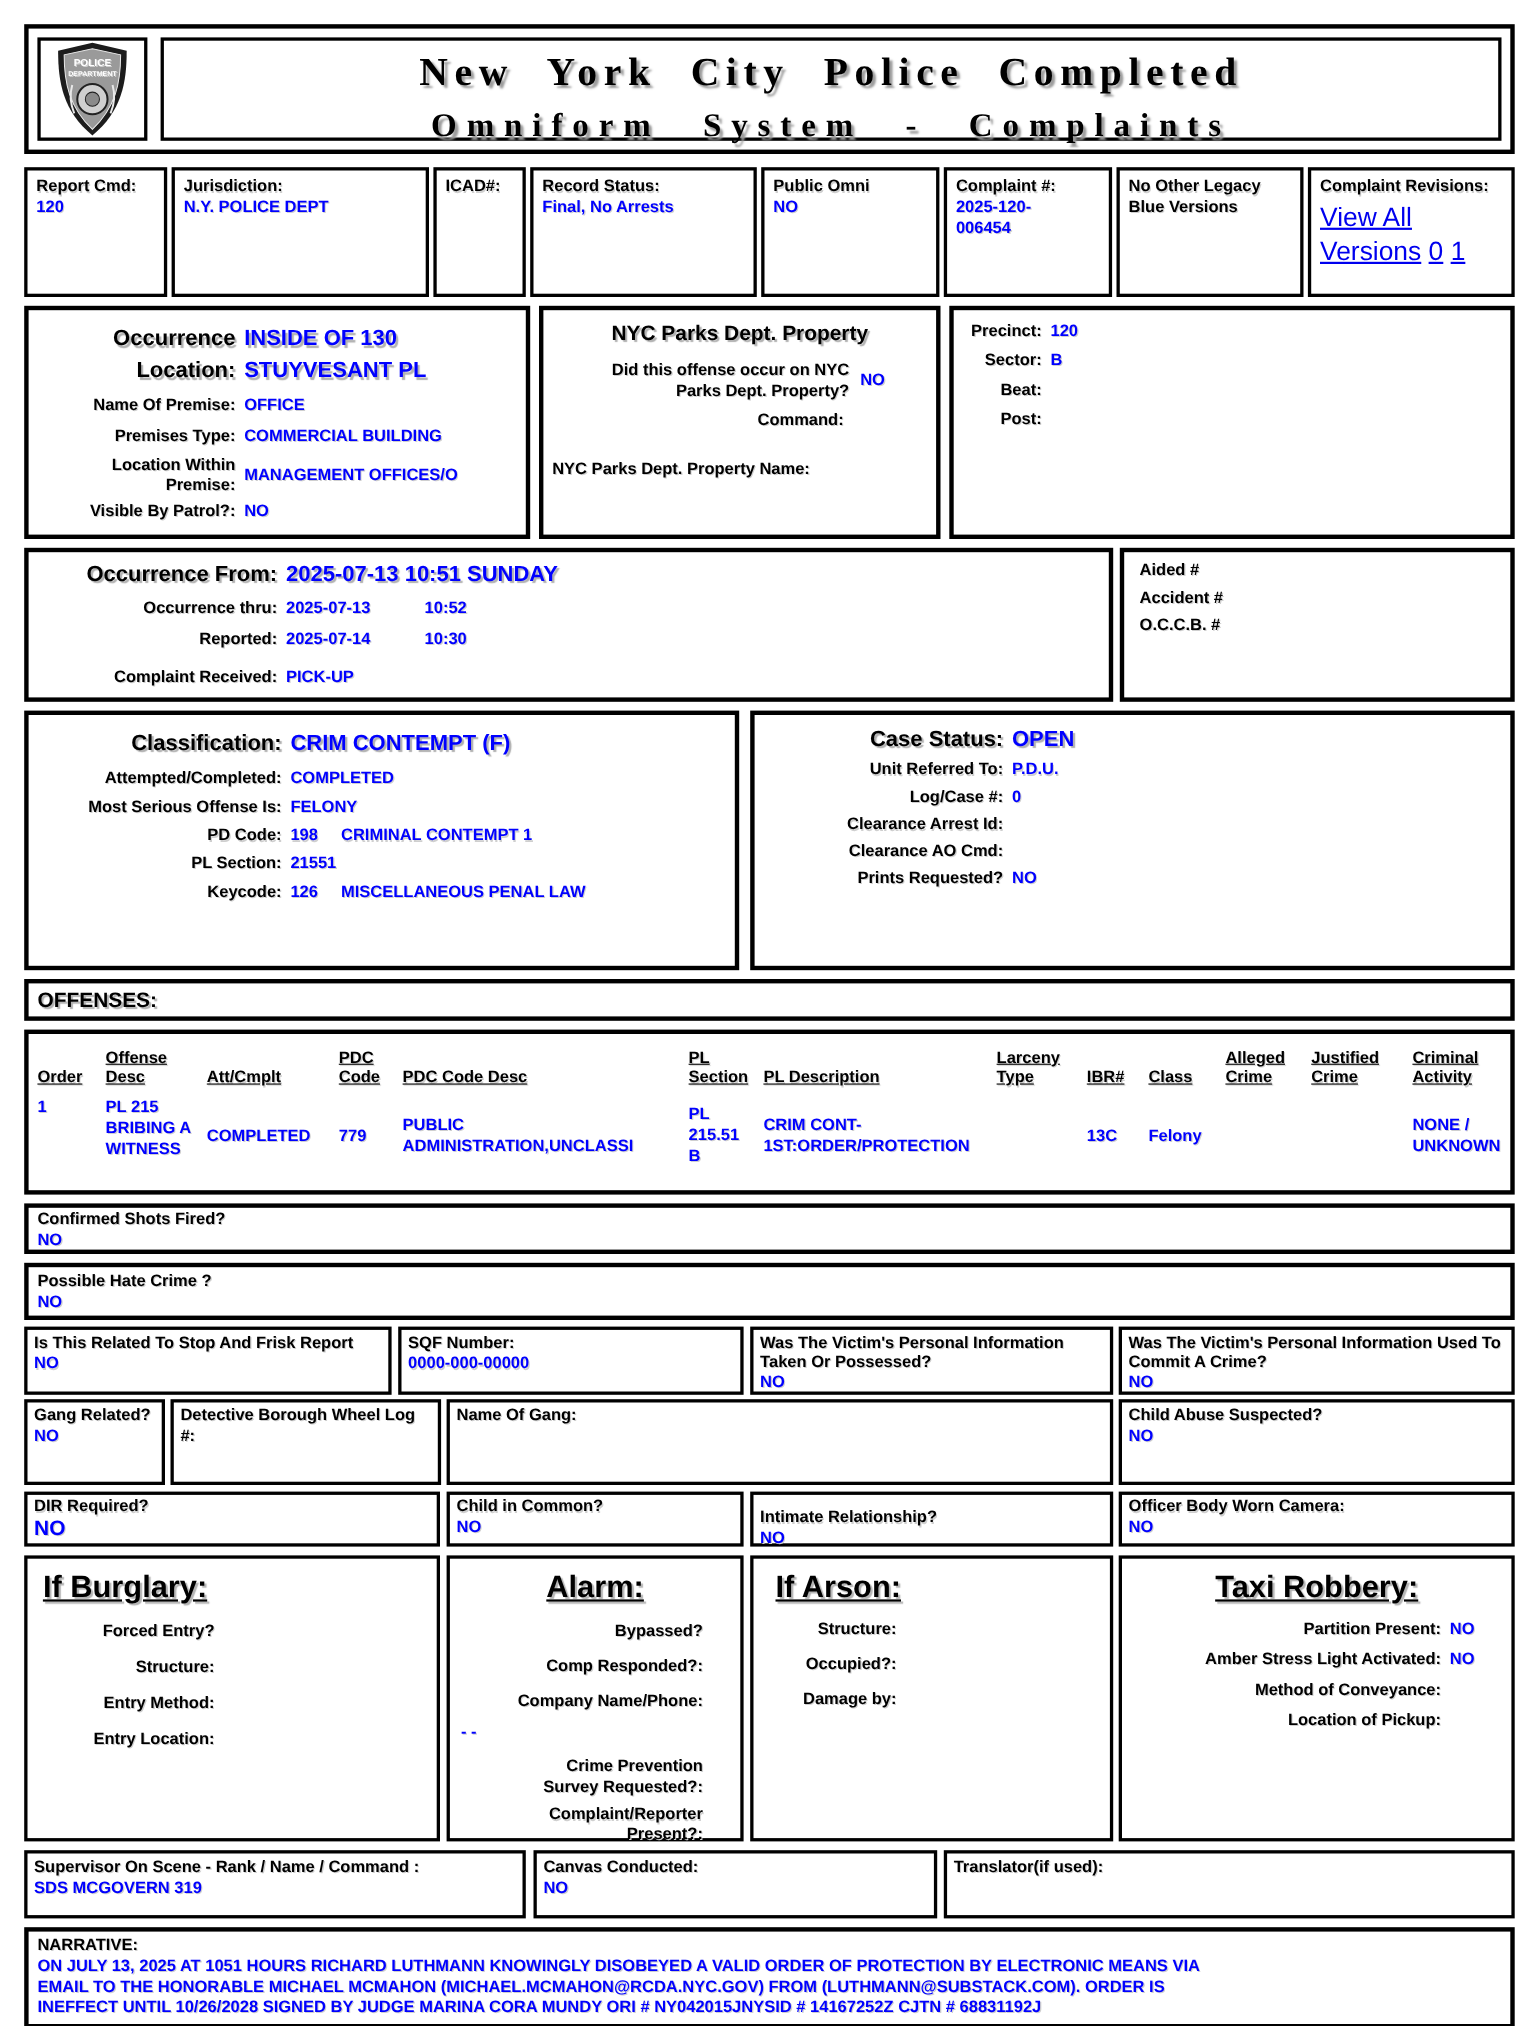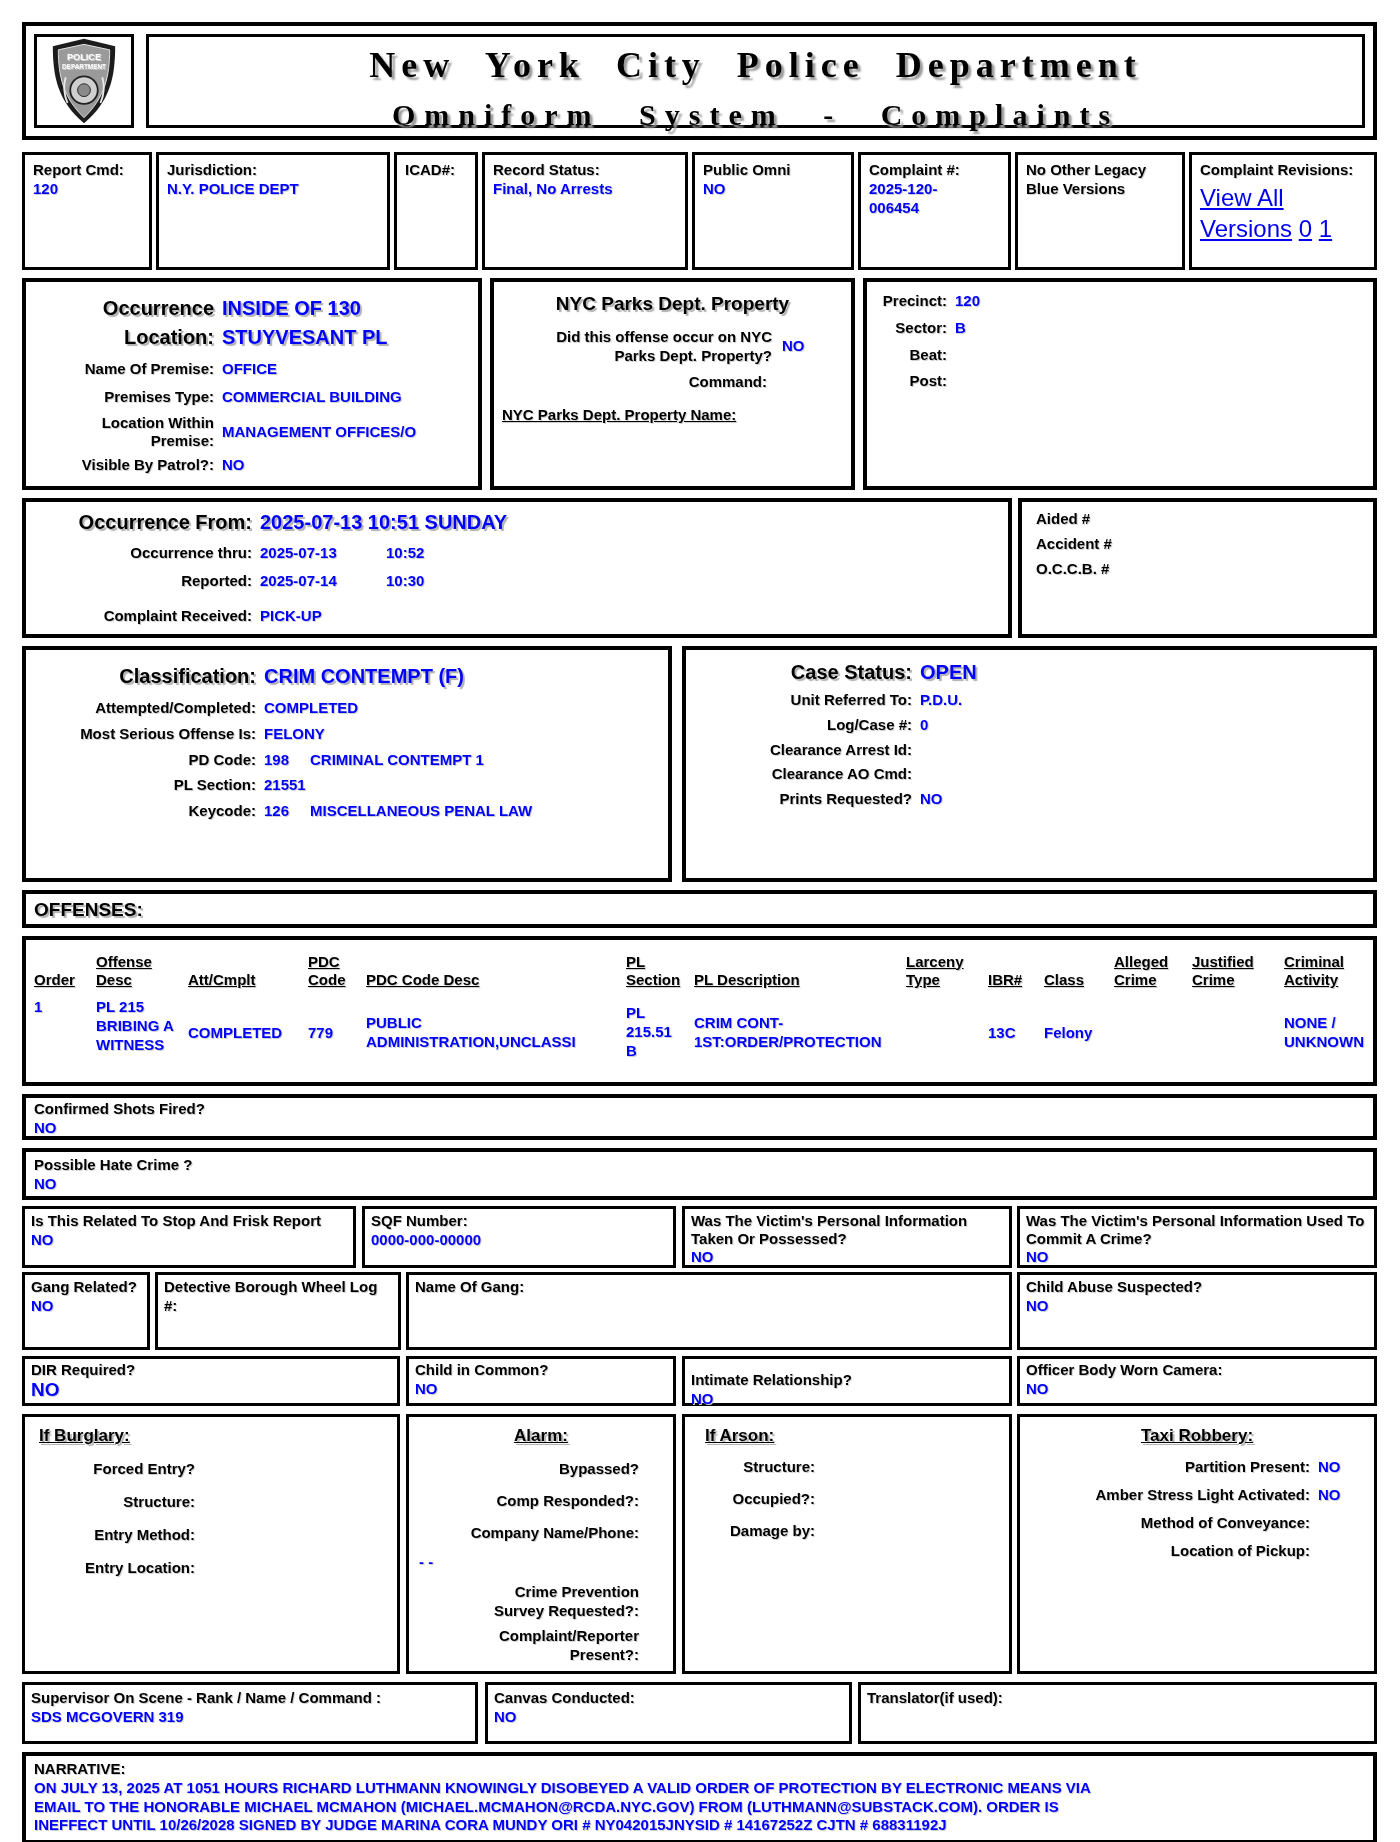--- a/index.html
+++ b/index.html
@@ -9,21 +9,21 @@
   .box{position:absolute;border:3px solid #000;background:#fff;box-sizing:border-box;}
   .box4{border-width:4px;}
   .val{color:#0000FF;}
   a.lnk{color:#0000EE;text-decoration:underline;font-weight:normal;text-shadow:none;cursor:pointer;}
   .fs19{font-size:19px;}
   .fs20{font-size:20px;}
   .big-sh{text-shadow:2px 2px 1px #b0b0b0;}
   .lv{display:flex;gap:8px;align-items:flex-start;}
   .lv .l{text-align:right;flex:0 0 auto;}
   .pad{padding:6px 8px;}
-  .uhead{font-size:17px;text-decoration:underline;text-shadow:2px 2px 1px #b4b4b4;}
+  .uhead{font-size:28px;text-decoration:underline;text-shadow:2px 2px 1px #b4b4b4;}
   
   .title1{font-family:"Liberation Serif",serif;font-size:36px;letter-spacing:6px;word-spacing:16px;
           text-align:center;text-shadow:3px 3px 2px #9b9b9b;margin-top:6px;}
   .title2{font-family:"Liberation Serif",serif;font-size:30px;letter-spacing:9px;word-spacing:22px;
           text-align:center;text-shadow:3px 3px 2px #9b9b9b;margin-top:8px;}
   
   .ogrid{display:grid;grid-template-columns:50px 80px 108px 46px 248px 56px 200px 70px 44px 58px 66px 80px 96px;
          column-gap:12px;padding:4px 8px;}
   .oh{display:flex;flex-direction:column;justify-content:flex-end;height:46px;}
   .oh span{text-decoration:underline;}
@@ -42,21 +42,21 @@
         <path d="M40 8 L68 14 C68 42 63 66 40 88 C17 66 12 42 12 14 Z" fill="#9a9a9a" stroke="#e8e8e8" stroke-width="1"></path>
         <text x="40" y="25" text-anchor="middle" font-size="10" fill="#ffffff" font-family="Liberation Sans, sans-serif" font-weight="bold">POLICE</text>
         <text x="40" y="35" text-anchor="middle" font-size="7" fill="#ffffff" font-family="Liberation Sans, sans-serif" font-weight="bold">DEPARTMENT</text>
         <circle cx="40" cy="58" r="15" fill="#cfcfcf" stroke="#222" stroke-width="2"></circle>
         <circle cx="40" cy="58" r="7" fill="#8a8a8a" stroke="#222" stroke-width="1"></circle>
         <path d="M20 44 Q16 58 22 72" stroke="#e8e8e8" stroke-width="2" fill="none"></path>
         <path d="M60 44 Q64 58 58 72" stroke="#e8e8e8" stroke-width="2" fill="none"></path>
       </svg>
     </div>
     <div class="box" style="left:120px;top:8px;width:1219px;height:94px;">
-      <div class="title1">New York City Police Department</div>
+      <div class="title1">New York City Police Completed</div>
       <div class="title2">Omniform System - Complaints</div>
     </div>
   </div>
 
   <div class="box pad" style="left:22px;top:152px;width:130px;height:118px;">
     <div>Report Cmd:</div>
     <div class="val">120</div>
   </div>
   <div class="box pad" style="left:156px;top:152px;width:234px;height:118px;">
     <div>Jurisdiction:</div>
@@ -123,21 +123,21 @@
   <div class="box box4" style="left:490px;top:278px;width:365px;height:212px;padding:10px 8px;">
     <div class="fs19 big-sh" style="text-align:center;">NYC Parks Dept. Property</div>
     <div class="qrow" style="margin-top:12px;">
       <div style="text-align:right;width:270px;">
         <div>Did this offense occur on NYC</div>
         <div>Parks Dept. Property?</div>
       </div>
       <div class="val">NO</div>
     </div>
     <div style="text-align:right;margin-top:8px;padding-right:76px;">Command:</div>
-    <div style="margin-top:14px;text-decoration:underline;">NYC Parks Dept. Property Name:</div>
+    <div style="margin-top:26px;">NYC Parks Dept. Property Name:</div>
   </div>
 
   <div class="box box4" style="left:863px;top:278px;width:514px;height:212px;padding:10px 8px;">
     <div class="lv">
       <div class="l" style="width:72px;">Precinct:</div>
       <div class="val">120</div>
     </div>
     <div class="lv" style="margin-top:8px;">
       <div class="l" style="width:72px;">Sector:</div>
       <div class="val">B</div>

